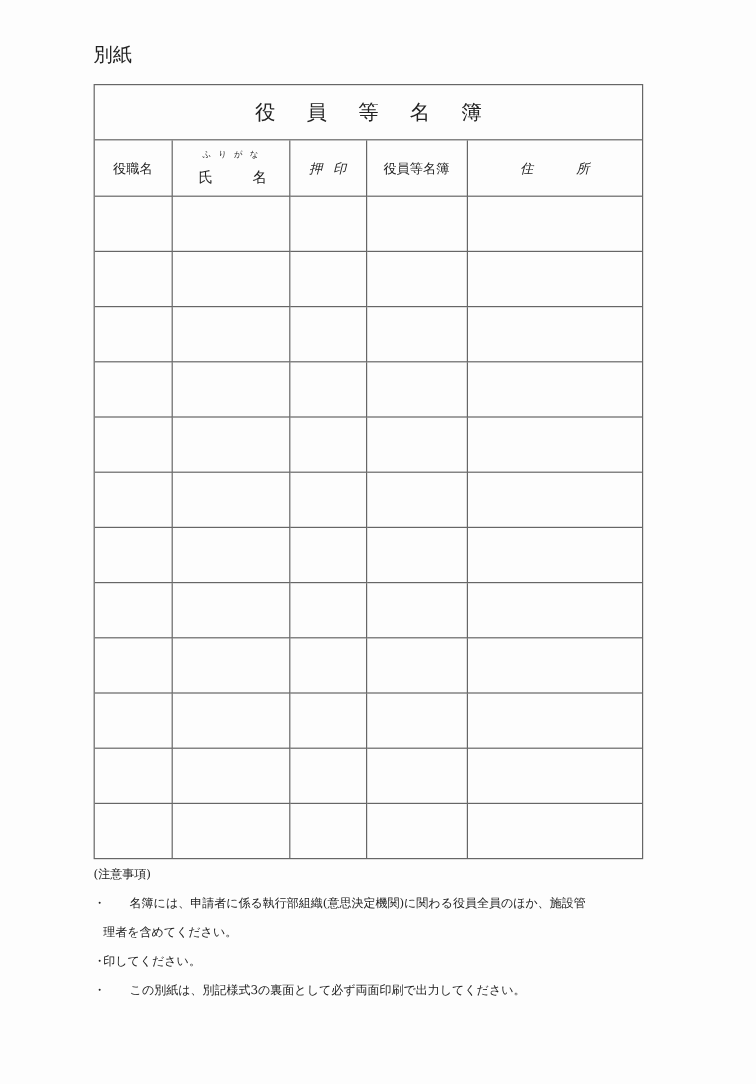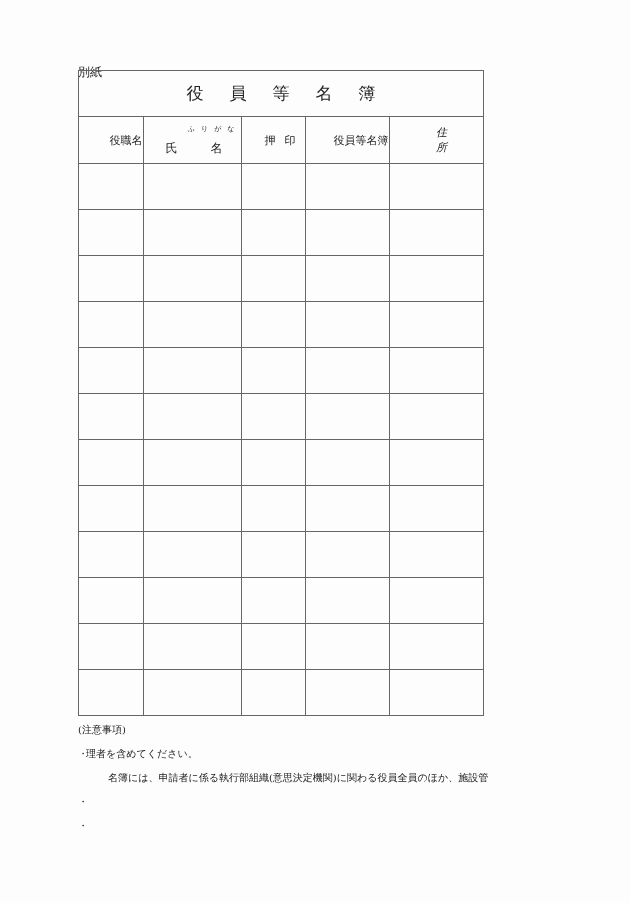--- a/index.html
+++ b/index.html
@@ -1,34 +1,34 @@
 <!DOCTYPE html>
 <html><head>
 <meta charset="utf-8">
 <style>
   html, body { margin: 0; padding: 0; background: #fdfdfd; }
   body { width: 630px; height: 903px; position: relative; overflow: hidden;
          font-family: "DejaVu Serif", "Liberation Serif", serif; color: #222; }
-  .attach-label { position: absolute; left: 78px; top: 64px; font-size: 12px; }
-  .roster { position: absolute; left: 78px; top: 70px; width: 406px;
+  .attach-label { position: absolute; left: 78px; top: 36px; font-size: 16px; }
+  .roster { position: absolute; left: 78px; top: 70px; width: 458px;
             border: 1px solid #666; box-sizing: border-box; }
   .title-row { height: 45px; border-bottom: 1px solid #666; display: flex;
                align-items: center; justify-content: center; }
   .title { font-size: 17px; letter-spacing: 26px; padding-left: 26px; }
   table { border-collapse: collapse; width: 100%; table-layout: fixed; }
   td, th { border: 1px solid #666; font-weight: normal; padding: 0; }
   tr > :first-child { border-left: none; }
   tr > :last-child { border-right: none; }
   tr:last-child td { border-bottom: none; }
   thead tr:first-child th { border-top: none; }
-  th { height: 46px; font-size: 11px; text-align: right; vertical-align: middle; margin-left: 14px; }
+  th { height: 46px; font-size: 11px; text-align: center; vertical-align: middle; margin-left: 14px; }
   td { height: 45px; }
   .furi { font-size: 7px; letter-spacing: 6px; display: block; margin-bottom: 6px; padding-left: 6px; }
   .name-hdr { display: flex; justify-content: space-between; padding: 0 18px 0 22px; font-size: 12px; }
-  .seal { letter-spacing: 9px; padding-left: 9px; }
+  .seal { letter-spacing: 9px; padding-left: 9px; font-style: italic; }
   .addr { letter-spacing: 36px; padding-left: 36px; font-style: italic; }
   .notes { position: absolute; left: 78px; top: 718px; width: 480px; font-size: 10px; line-height: 24px; }
   .note { display: flex; }
   .bullet { width: 22px; flex: none; }
 </style>
 </head>
 <body>
 
 <div class="attach-label">別紙</div>
 
@@ -146,25 +146,29 @@
         </tr>
       </tbody>
   </table>
 </div>
 
 <div class="notes">
   <div>(注意事項)</div>
   <div class="note">
     <span class="bullet">・</span>
     <div>
-        <div style="margin-left:-14px">理者を含めてください。</div>
-         <div style="padding-left:8px">名簿には、申請者に係る執行部組織(意思決定機関)に関わる役員全員のほか、施設管</div>
+        <div style="padding-left:8px">名簿には、申請者に係る執行部組織(意思決定機関)に関わる役員全員のほか、施設管</div>
+         <div style="margin-left:-14px">理者を含めてください。</div>
       </div>
   </div>
   <div class="note">
     <span class="bullet">・</span>
     <div>
+         <div style="margin-left:-14px">印してください。</div>
       </div>
   </div>
   <div class="note">
     <span class="bullet">・</span>
+    <div>
+        <div style="padding-left:8px">この別紙は、別記様式3の裏面として必ず両面印刷で出力してください。</div>
+      </div>
   </div>
 </div>
 
 </body></html>

